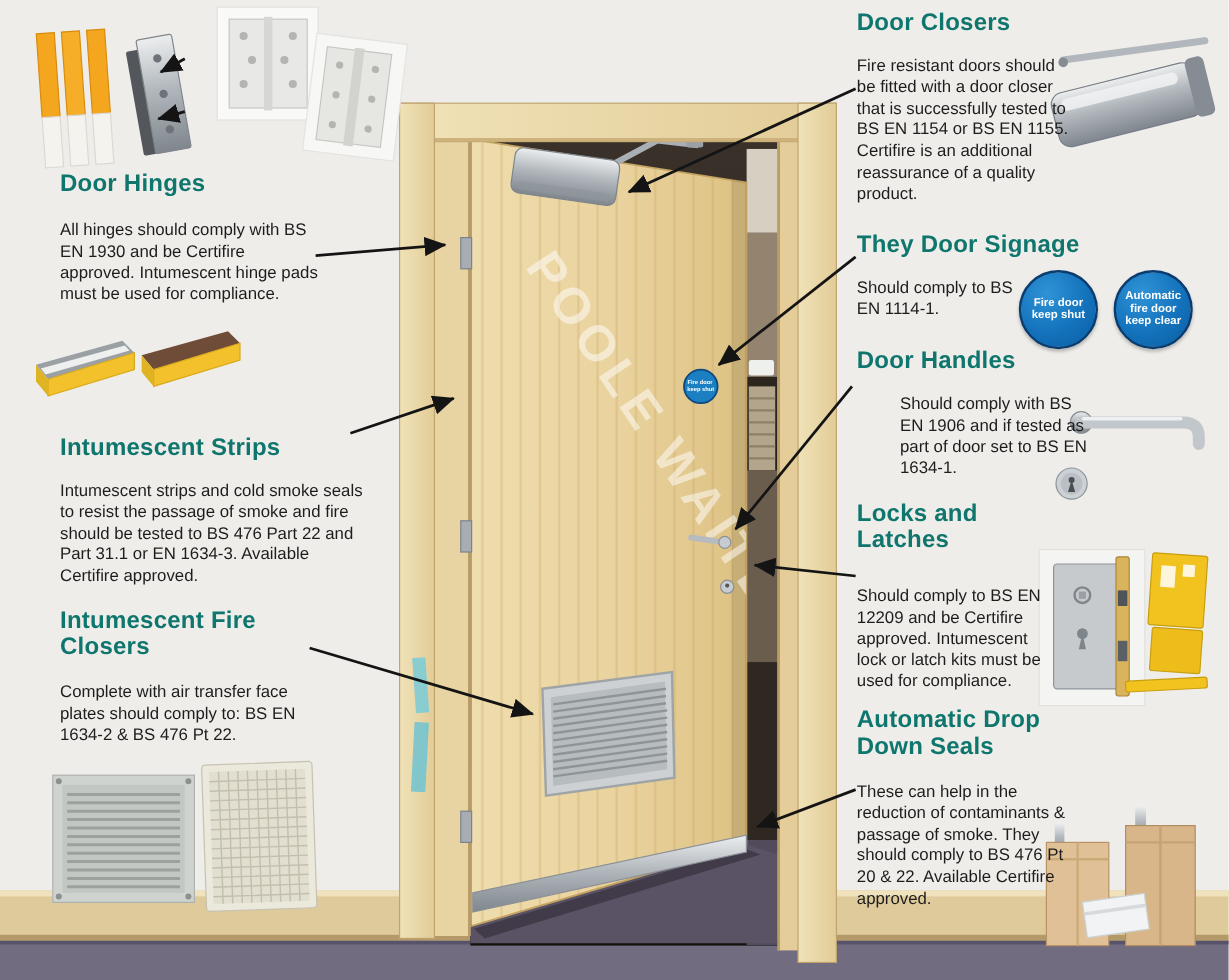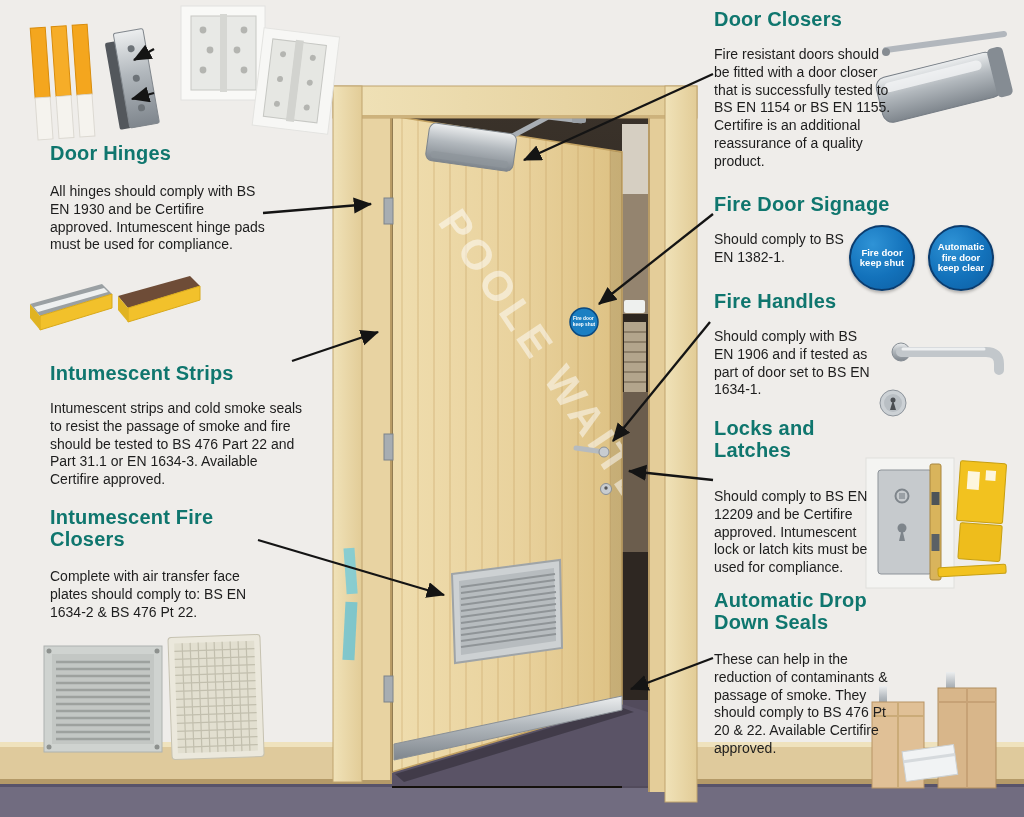--- a/index.html
+++ b/index.html
@@ -294,32 +294,32 @@
 
 <div class="h one" style="left:50px;top:362px">Intumescent Strips</div>
 <div class="p" style="left:50px;top:400px;width:258px">Intumescent strips and cold smoke seals to resist the passage of smoke and fire should be tested to BS 476 Part 22 and Part 31.1 or EN 1634-3. Available Certifire approved.</div>
 
 <div class="h" style="left:50px;top:506px;width:190px">Intumescent Fire Closers</div>
 <div class="p" style="left:50px;top:568px;width:230px">Complete with air transfer face plates should comply to: BS EN 1634-2 &amp; BS 476 Pt 22.</div>
 
 <div class="h one" style="left:714px;top:8px">Door Closers</div>
 <div class="p" style="left:714px;top:46px;width:180px">Fire resistant doors should be fitted with a door closer that is successfully tested to BS EN 1154 or BS EN 1155. Certifire is an additional reassurance of a quality product.</div>
 
-<div class="h one" style="left:714px;top:193px">Fire Door Signage</div>
-<div class="p" style="left:714px;top:231px;width:140px">Should comply to BS EN 1382-1.</div>
+<div class="h one" style="left:714px;top:193px">They Door Signage</div>
+<div class="p" style="left:714px;top:231px;width:140px">Should comply to BS EN 1114-1.</div>
 
 <div class="sign" style="left:849px;top:225px">
   <span>Fire door keep shut</span>
 </div>
 <div class="sign" style="left:928px;top:225px">
   <span>Automatic fire door keep clear</span>
 </div>
 
-<div class="h one" style="left:714px;top:290px">Fire Handles</div>
-<div class="p" style="left:714px;top:328px;width:162px">Should comply with BS EN 1906 and if tested as part of door set to BS EN 1634-1.</div>
+<div class="h one" style="left:714px;top:290px">Door Handles</div>
+<div class="p" style="left:750px;top:328px;width:162px">Should comply with BS EN 1906 and if tested as part of door set to BS EN 1634-1.</div>
 
 <div class="h" style="left:714px;top:417px;width:140px">Locks and Latches</div>
 <div class="p" style="left:714px;top:488px;width:165px">Should comply to BS EN 12209 and be Certifire approved. Intumescent lock or latch kits must be used for compliance.</div>
 
 <div class="h" style="left:714px;top:589px;width:185px">Automatic Drop Down Seals</div>
 <div class="p" style="left:714px;top:651px;width:182px">These can help in the reduction of contaminants &amp; passage of smoke. They should comply to BS 476 Pt 20 &amp; 22. Available Certifire approved.</div>
 
 </div>
 
 </body></html>

